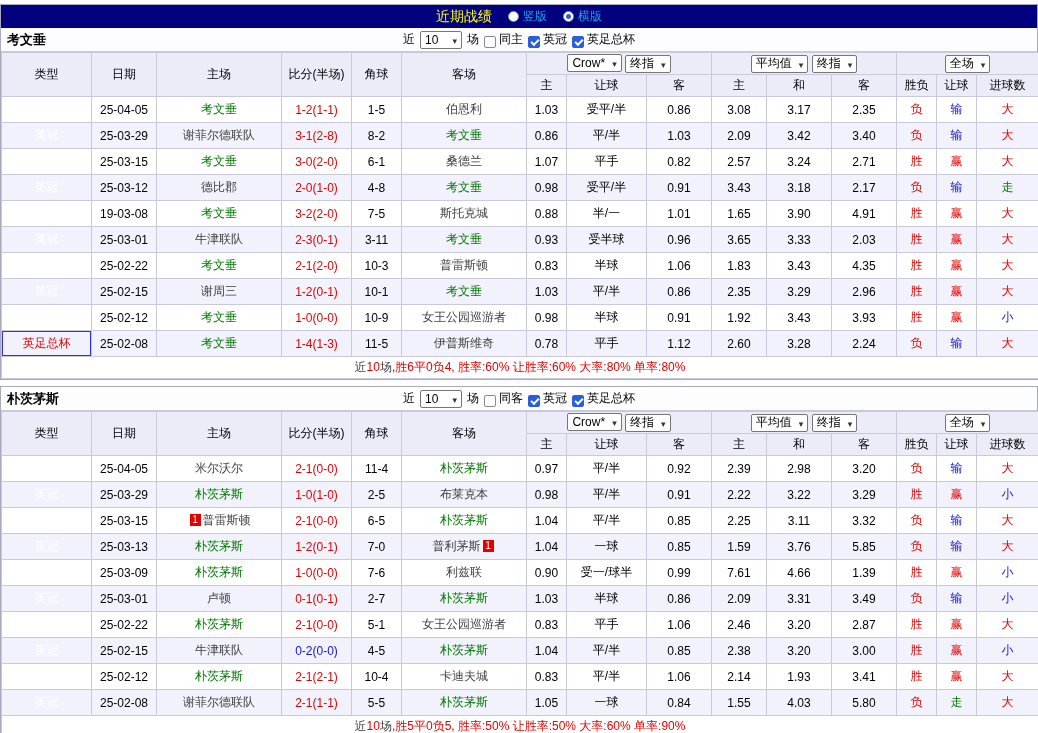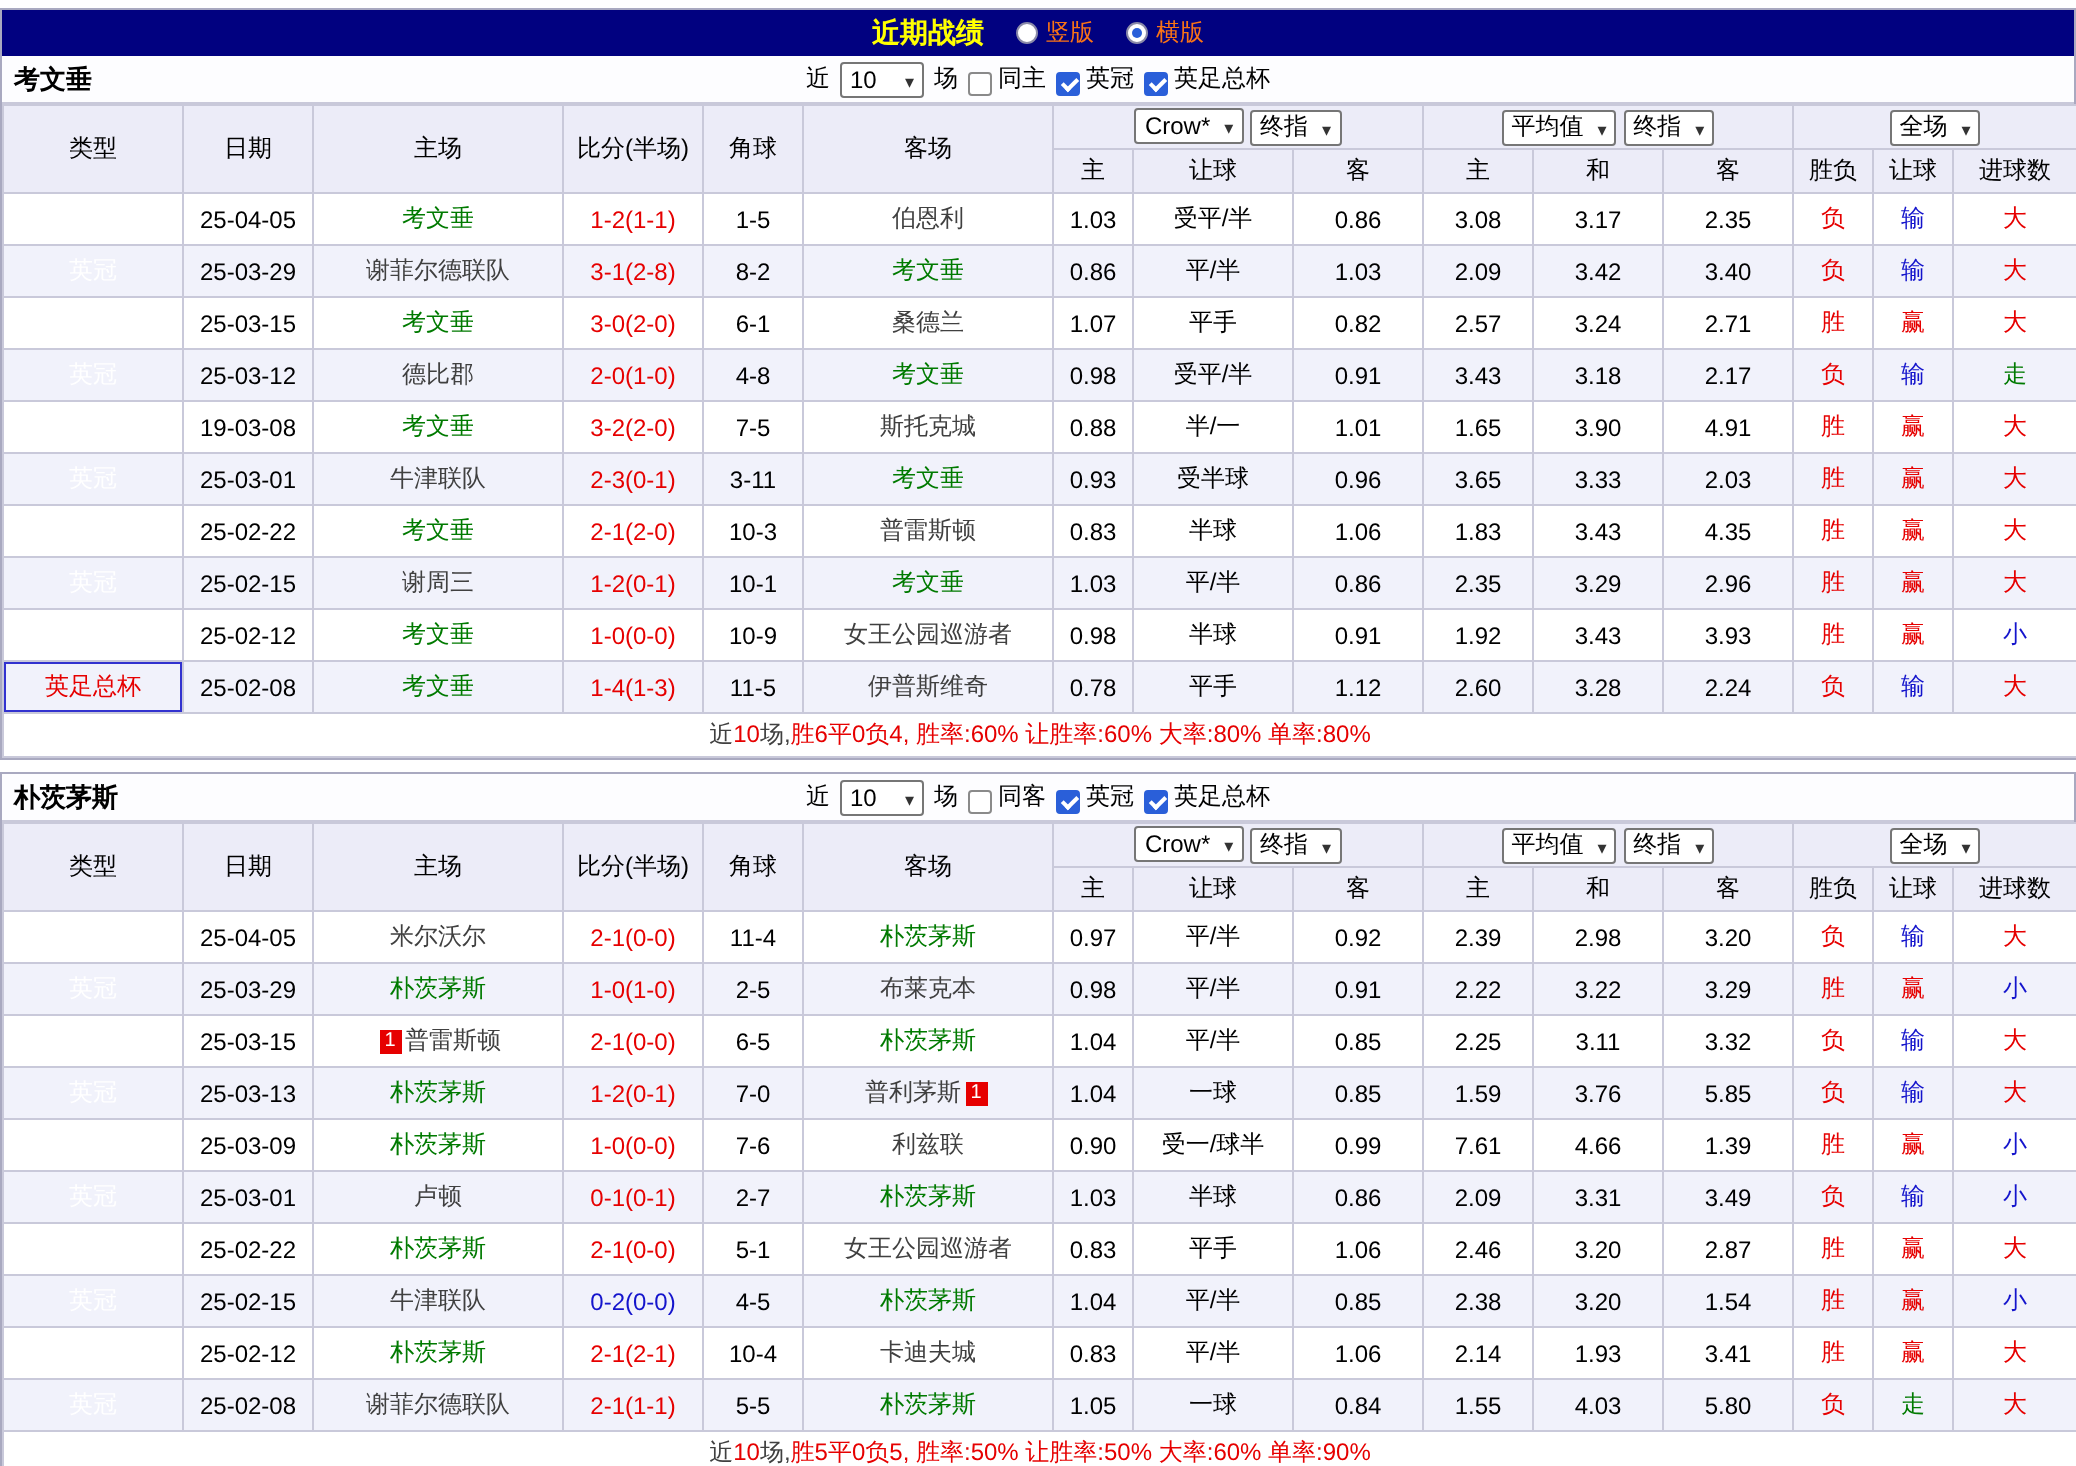--- a/index.html
+++ b/index.html
@@ -2,22 +2,22 @@
 <html><head>
 <meta charset="utf-8">
 <style>
   *{box-sizing:border-box}
   body{margin:0;background:#fff;font-family:"Liberation Sans","DejaVu Sans",sans-serif;font-size:12px;color:#000}
   .page{width:1038px;margin:0 auto;padding-top:4px}
   .panel{border:1px solid #a9a9c0}
   .panel2{margin-top:6px}
   
   .navbar{height:23px;background:#010180;display:flex;align-items:center;justify-content:center;gap:16px}
-  .nav-title{color:#ffff00;font-weight:bold;font-size:14px}
-  .radio-group{display:flex;align-items:center;gap:4px;color:#f97316}
+  .nav-title{color:#ffff00;font-weight:normal;font-size:14px}
+  .radio-group{display:flex;align-items:center;gap:4px;color:#0ea5e9}
   .radio{display:inline-block;width:11px;height:11px;border-radius:50%;background:#fff;border:1px solid #8a8aa8;position:relative}
   .radio[data-checked="true"]::after{content:"";position:absolute;left:2px;top:2px;width:5px;height:5px;border-radius:50%;background:#2a5fd9}
   
   .sec-head{position:relative;height:24px;display:flex;align-items:center;background:#fdfdff;border-bottom:1px solid #c9c9da}
   .team-name{position:absolute;left:6px;font-weight:bold;font-size:13px}
   .filters{margin:0 auto;display:flex;align-items:center;gap:5px}
   .cbg{display:inline-flex;align-items:flex-end;gap:3px;cursor:default}
   .cb{display:inline-block;width:12px;height:12px;border:1px solid #8a8a8a;border-radius:2px;background:#fff;position:relative}
   .cb[data-checked="true"]{background:#2a5fd9;border-color:#2a5fd9}
   .cb[data-checked="true"]::after{content:"";position:absolute;left:2px;top:2px;width:6px;height:3px;border-left:2px solid #fff;border-bottom:2px solid #fff;transform:rotate(-45deg)}
@@ -565,21 +565,21 @@
             <td>25-02-15</td>
             <td><span data-color="black">牛津联队</span></td>
             <td data-color="blue">0-2(0-0)</td>
             <td>4-5</td>
             <td><span data-color="green">朴茨茅斯</span></td>
             <td>1.04</td>
             <td>平/半</td>
             <td>0.85</td>
             <td>2.38</td>
             <td>3.20</td>
-            <td>1.54</td>
+            <td>3.00</td>
             <td data-color="red">胜</td>
             <td data-color="red">赢</td>
             <td data-color="blue">小</td>
           </tr>
 
           <tr>
             <td class="type" data-kind="league">英冠</td>
             <td>25-02-12</td>
             <td><span data-color="green">朴茨茅斯</span></td>
             <td data-color="red">2-1(2-1)</td>

